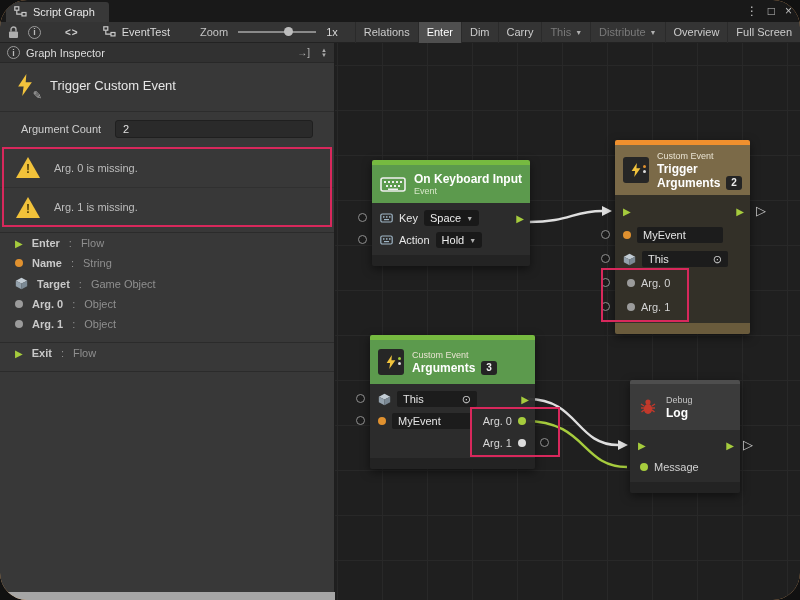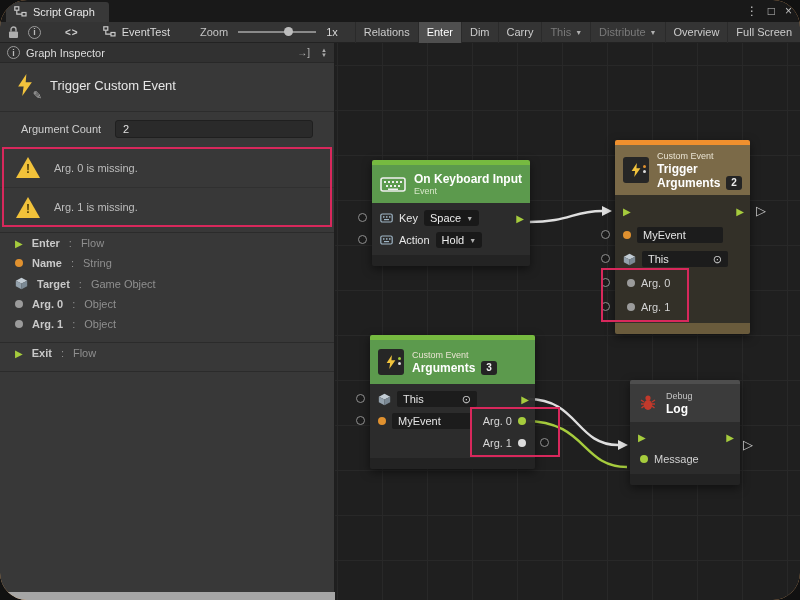--- a/index.html
+++ b/index.html
@@ -104,21 +104,21 @@
 .node-trig .nfoot{background:#6a5b3c;}
 
 .node-args{left:35px;top:292px;width:165px;}
 .node-args .strip{background:#76ba40;}
 .node-args .nhead{height:44px;background:#5c9a4d;}
 .node-args .nrow{height:22px;}
 .node-args .nfield{width:80px;}
 
 .node-dbg{left:295px;top:337px;width:110px;}
 .node-dbg .strip{background:#4e4e4e;height:4px;}
-.node-dbg .nhead{height:38px;background:#3b3b3b;}
+.node-dbg .nhead{height:46px;background:#3b3b3b;}
 .node-dbg .nrow{height:22px;}
 .node-dbg .nh-cat{color:#c4c4c4;}
 </style>
 </head>
 <body>
 
 <div id="window">
 
   <div class="titlebar">
     <div class="tab">

